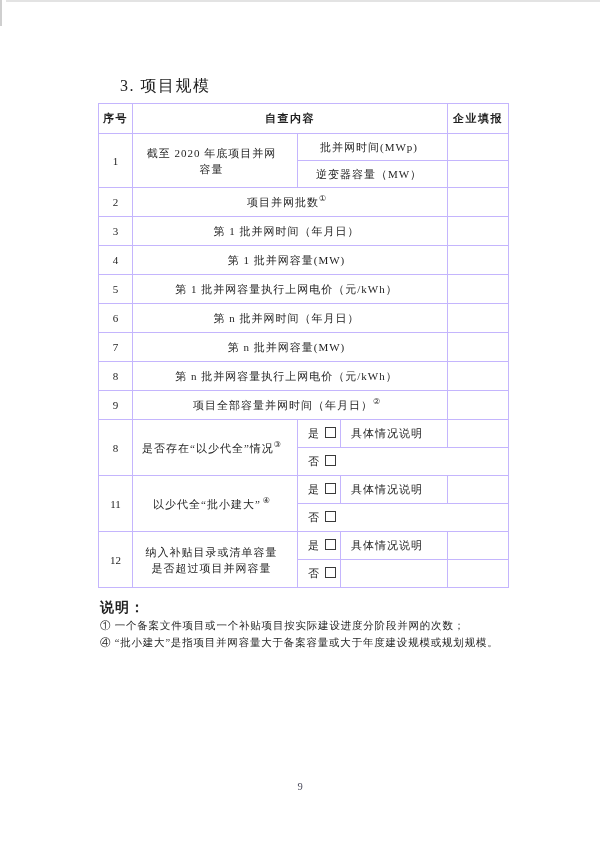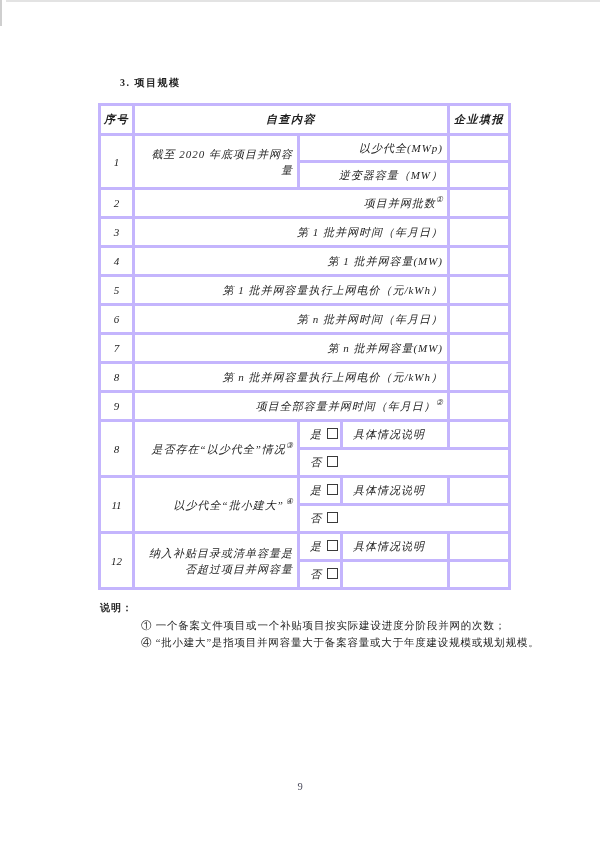--- a/index.html
+++ b/index.html
@@ -14,56 +14,55 @@
   .scan-edge-top {
     position: absolute; top: 0; left: 6px; right: 0; height: 2px;
     background: #e3e3e3;
   }
   .scan-edge-left {
     position: absolute; top: 0; left: 0; width: 2px; height: 26px;
     background: #cfcfcf;
   }
   .title {
     position: absolute; left: 120px; top: 76px;
-    font-size: 10px; font-weight: bold; letter-spacing: 1.5px;
+    font-size: 16px; font-weight: normal; letter-spacing: 1.5px;
   }
   table.form-table {
     position: absolute; left: 98px; top: 103px;
     width: 410px;
     border-collapse: collapse; table-layout: fixed;
   }
   table.form-table th, table.form-table td {
-    border: 3px solid #c4b5fd;
+    border: 1px solid #c4b5fd;
     font-size: 11px;
     vertical-align: middle;
     overflow: hidden;
-    font-style: italic;
   }
   th { font-weight: bold; text-align: center; letter-spacing: 1.5px; }
   td.num { text-align: center; letter-spacing: 0; font-size: 11.5px; }
-  td.lbl { text-align: right; padding: 2px 4px 2px 9px; letter-spacing: 1px; line-height: 16px; }
+  td.lbl { text-align: center; padding: 2px 16px 2px 9px; letter-spacing: 1px; line-height: 16px; }
   td.choice { text-align: left; padding-left: 10px; letter-spacing: 1px; white-space: nowrap; }
   td.detail { text-align: left; padding-left: 10px; letter-spacing: 1px; margin-left: 44px; }
   td.fill { background: #ffffff; }
   sup.note-ref { font-size: 8px; letter-spacing: 0; vertical-align: super; line-height: 0; }
   .cbx {
     display: inline-block; width: 11px; height: 11px;
     border: 1px solid #3a3a3a; background: #fff;
     margin-left: 5px; vertical-align: -1px;
   }
   tr.h-head { height: 30px; }
   tr.h-r1 { height: 27px; }
   tr.h-simple { height: 29px; }
   tr.h-choice { height: 28px; }
   .notes {
     position: absolute; left: 100px; top: 599px; width: 414px;
     font-size: 10.5px; letter-spacing: 0.8px; line-height: 17.5px;
   }
-  .notes-heading { font-weight: bold; font-size: 10px; letter-spacing: 1px; }
-  .note-line { white-space: nowrap; margin-left: 41px; }
+  .notes-heading { font-weight: bold; font-size: 14px; letter-spacing: 1px; }
+  .note-line { white-space: nowrap; }
   .page-number {
     position: absolute; top: 781px; left: 0; width: 600px;
     text-align: center; font-size: 10.5px; color: #4a4a5a;
   }
 </style>
 </head>
 <body>
 
 <div class="scan-edge-top"></div>
 <div class="scan-edge-left"></div>
@@ -82,21 +81,21 @@
   <tbody>
       <tr class="h-head">
     <th>序号</th>
     <th colspan="3">自查内容</th>
     <th>企业填报</th>
   </tr>
 
   <tr class="h-r1">
     <td class="num" rowspan="2">1</td>
     <td class="lbl" rowspan="2">截至 2020 年底项目并网容量</td>
-    <td class="lbl" colspan="2">以少代全(MWp)</td>
+    <td class="lbl" colspan="2">批并网时间(MWp)</td>
     <td class="fill"></td>
   </tr>
   <tr class="h-r1">
     <td class="lbl" colspan="2">逆变器容量（MW）</td>
     <td class="fill"></td>
   </tr>
 
   <tr class="h-simple">
     <td class="num">2</td>
     <td class="lbl" colspan="3"><span>项目并网批数</span><sup class="note-ref">①</sup></td>

